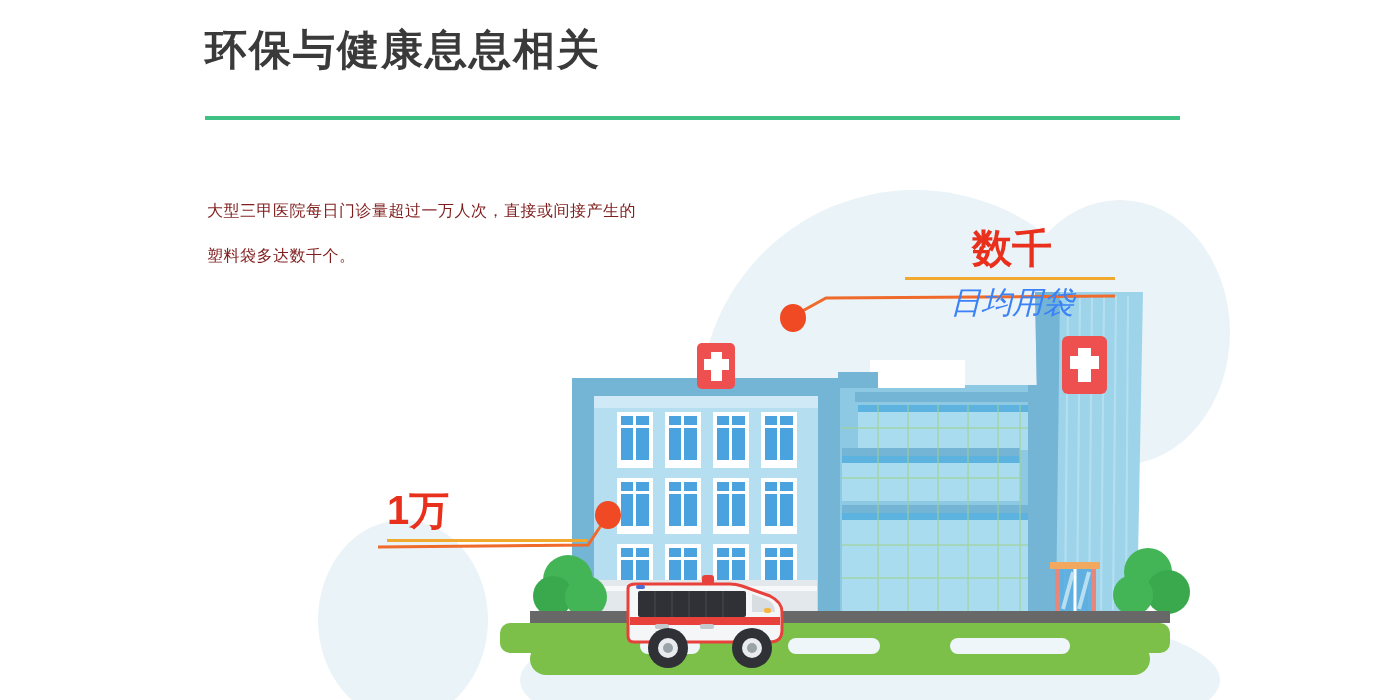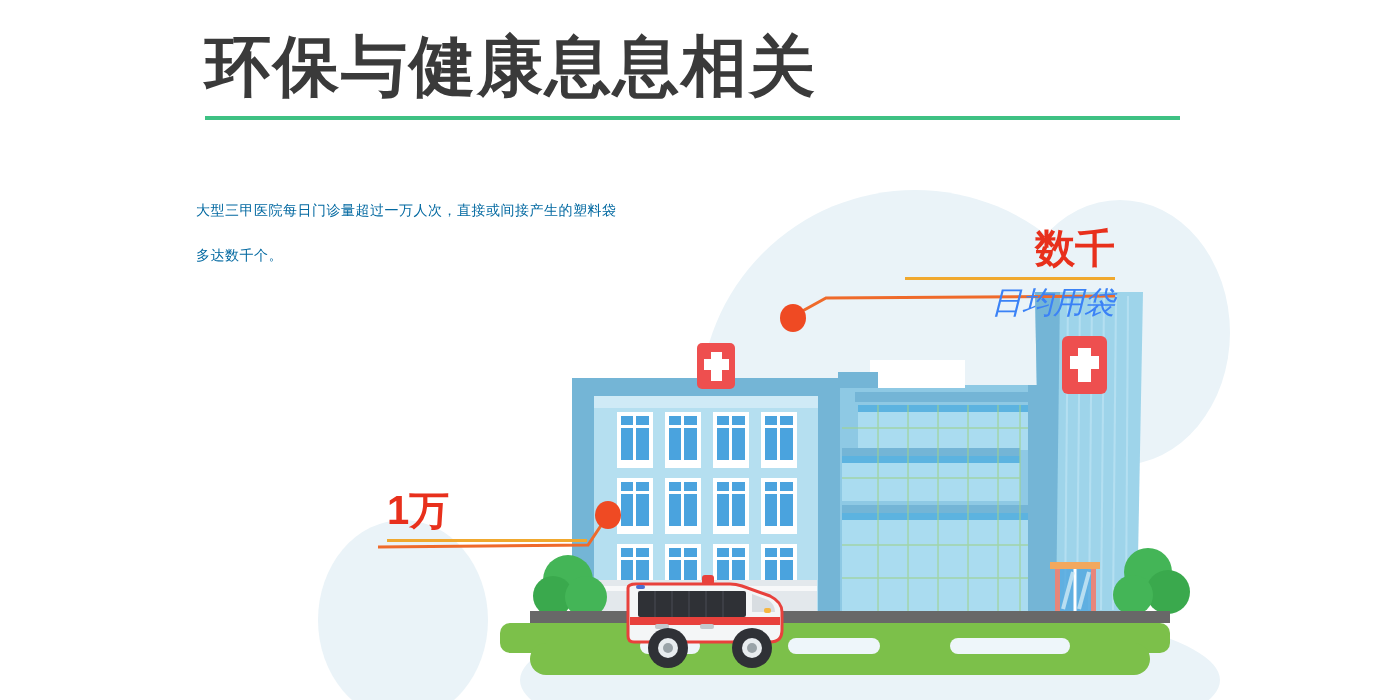--- a/index.html
+++ b/index.html
@@ -26,44 +26,44 @@
   #blob-main   { left: 700px;  top: 190px; width: 430px; height: 430px; }
   #blob-top    { left: 1010px; top: 200px; width: 220px; height: 265px; }
   #blob-left   { left: 318px;  top: 520px; width: 170px; height: 200px; }
   #blob-bottom { left: 520px;  top: 600px; width: 700px; height: 160px; border-radius: 50%/50%; }
 
   
   #title {
     position: absolute;
     left: 205px;
     top: 22px;
-    font-size: 66px;
+    font-size: 42px;
     font-weight: bold;
     color: #3a3a3a;
     letter-spacing: 2px;
     white-space: nowrap;
   }
   #title-rule {
     position: absolute;
     left: 205px;
     top: 116px;
     width: 975px;
     height: 4px;
     background: #3ec183;
   }
 
   
   #body-text {
     position: absolute;
-    left: 196px;
+    left: 207px;
     top: 188px;
     width: 430px;
-    font-size: 14px;
+    font-size: 16px;
     line-height: 45px;
-    color: #0369a1;
+    color: #7f1d1d;
     letter-spacing: 0.5px;
   }
 
   
   .callout { position: absolute; }
   .callout .big {
     font-size: 40px;
     font-weight: bold;
     color: #e8301c;
     line-height: 1;
@@ -75,21 +75,21 @@
     margin: 9px 0 4px 0;
   }
   .callout .small {
     font-size: 31px;
     color: #3b82f6;
     line-height: 1.2;
     white-space: nowrap;
     font-style: italic;
   }
 
-  #callout-bags { left: 905px; top: 228px; width: 210px; text-align: right; }
+  #callout-bags { left: 905px; top: 228px; width: 210px; text-align: center; }
   #callout-bags .big   { padding-left: 4px; }
   #callout-bags .rule  { width: 210px; }
   #callout-bags .small { padding-left: 4px; }
 
   #callout-patients { left: 387px; top: 490px; width: 200px; text-align: left; }
   #callout-patients .rule  { width: 200px; }
 
   .leader-svg { position: absolute; left: 0; top: 0; width: 1400px; height: 700px; pointer-events: none; }
   .dot { fill: #ef4a23; }
   .leader-line { stroke: #ef6a2b; stroke-width: 3; fill: none; }

